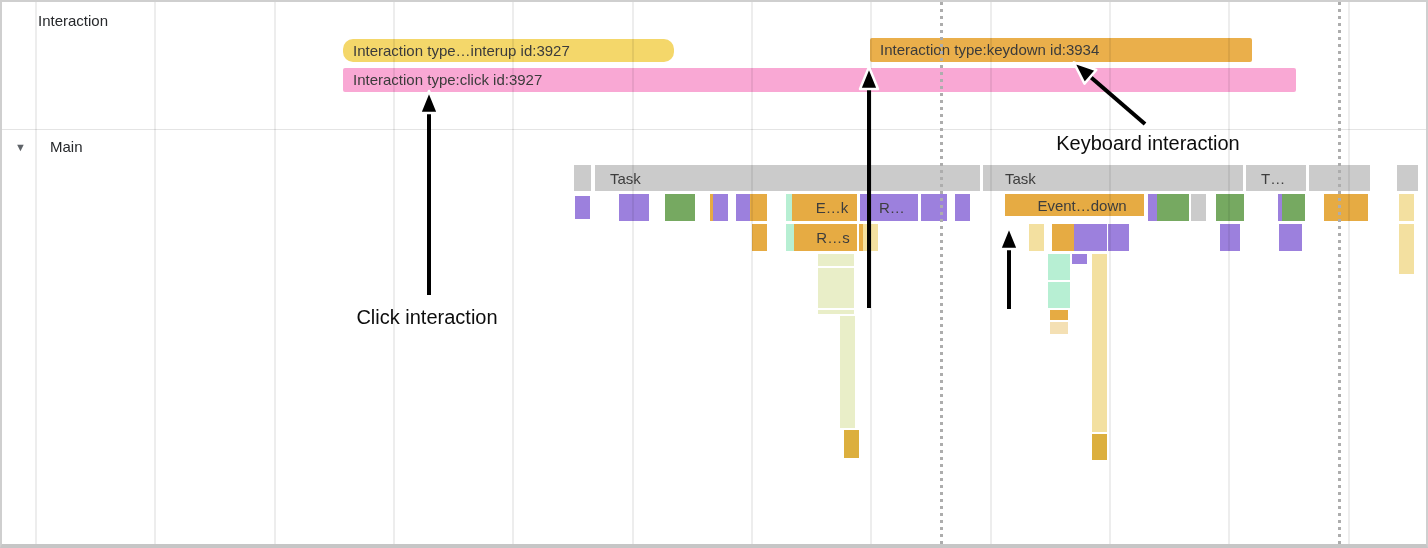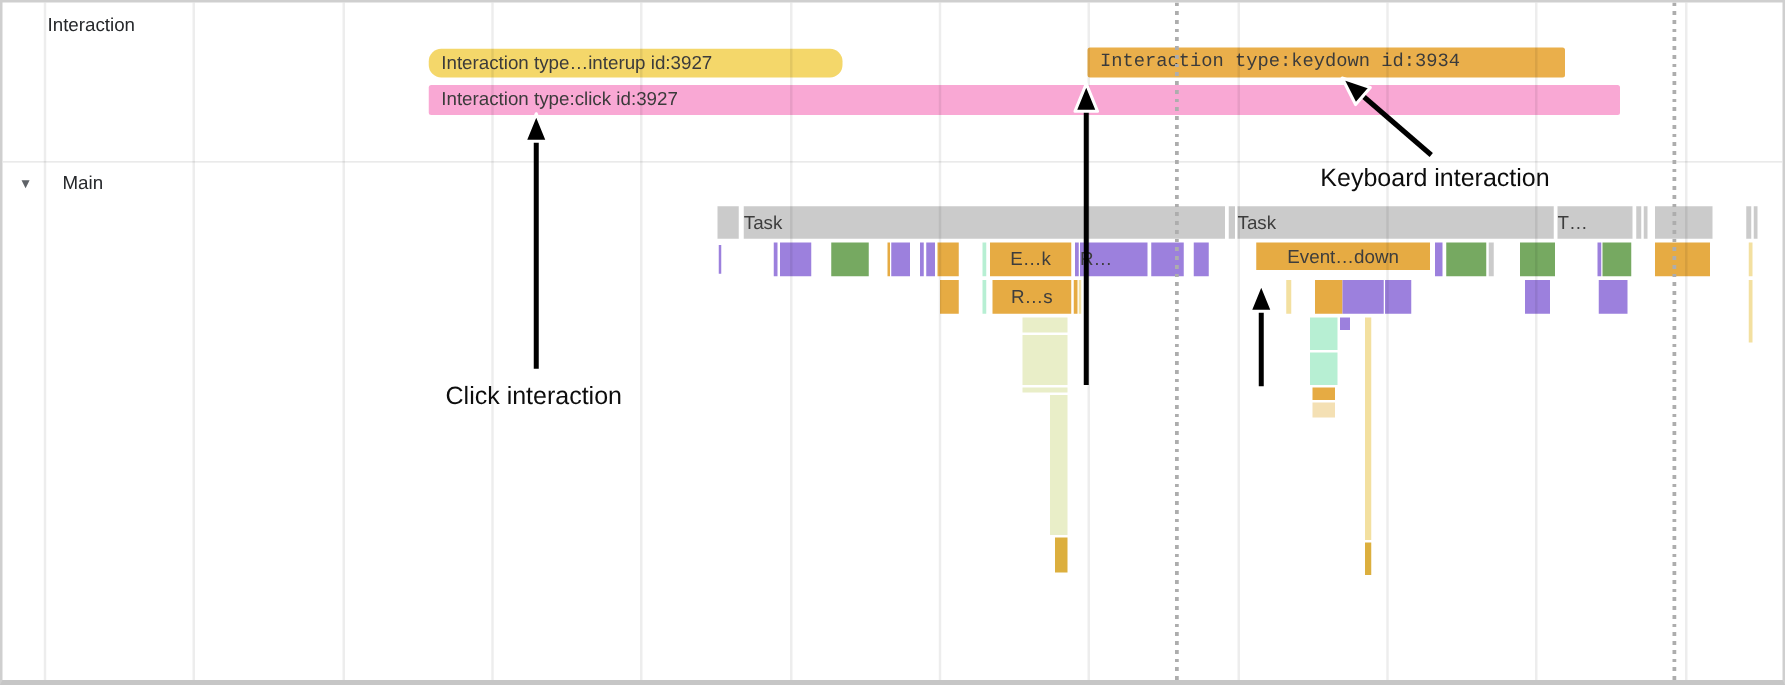--- a/index.html
+++ b/index.html
@@ -11,21 +11,21 @@
   }
   .gridline{position:absolute; top:0; bottom:0; width:1.5px; background:rgba(0,0,0,0.07); z-index:25; pointer-events:none;}
   .dotted{position:absolute; top:0; bottom:0; width:3px; z-index:30; pointer-events:none;
     background:repeating-linear-gradient(to bottom,#adadad 0 3px,transparent 3px 7px);}
   .separator{position:absolute; left:0; right:0; top:127px; height:1px; background:#e4e4e4; z-index:5;}
   .track-label{position:absolute; font-size:15px; color:#26282b; z-index:15; white-space:nowrap;}
   .tri{position:absolute; font-size:11px; color:#5f6368; z-index:15;}
   .ibar{position:absolute; z-index:10; border-radius:2px; font-size:15px; color:#3b3b3b;
     white-space:nowrap; overflow:hidden; padding-left:10px; box-sizing:border-box;}
   .blk{position:absolute; z-index:10; font-size:15px; color:#3d3d3d; white-space:nowrap;
-    overflow:hidden; box-sizing:border-box; display:flex; align-items:center; justify-content:center;}
+    overflow:hidden; box-sizing:border-box; display:flex; align-items:center; justify-content:center;padding-left:15px;}
   .blk.left{justify-content:flex-start; }
   .ann{position:absolute; z-index:40; font-size:20px; color:#0d0d0d; text-align:center;
     transform:translateX(-50%); white-space:pre-line; line-height:28px;}
   #arrows{position:absolute; left:0; top:0; z-index:40; pointer-events:none;}
 </style>
 </head>
 <body>
 
 <div class="stage" id="stage">
   <div class="separator"></div>
@@ -53,21 +53,21 @@
     <div class="gridline" style="left: 510px;"></div>
     <div class="gridline" style="left: 630px;"></div>
     <div class="gridline" style="left: 749px;"></div>
     <div class="gridline" style="left: 868px;"></div>
     <div class="gridline" style="left: 988px;"></div>
     <div class="gridline" style="left: 1107px;"></div>
     <div class="gridline" style="left: 1226px;"></div>
     <div class="gridline" style="left: 1346px;"></div>
     <div class="ibar" style="left: 341px; top: 37px; width: 331px; height: 23px; background: rgb(244, 215, 106); line-height: 23px; border-radius: 10px;">Interaction type…interup id:3927</div>
     <div class="ibar" style="left: 341px; top: 66px; width: 953px; height: 24px; background: #f9a8d4; line-height: 24px;">Interaction type:click id:3927</div>
-    <div class="ibar" style="left: 868px; top: 36px; width: 382px; height: 24px; background: rgb(234, 175, 75); line-height: 24px; font-family: Liberation Mono, monospace;">Interaction type:keydown id:3934</div>
+    <div class="ibar" style="left: 868px; top: 36px; width: 382px; height: 24px; background: rgb(234, 175, 75); line-height: 24px;">Interaction type:keydown id:3934</div>
     <div class="blk" style="left: 572px; top: 163px; width: 17px; height: 26px; background: rgb(203, 203, 203);"></div>
     <div class="blk left" style="left: 593px; top: 163px; width: 385px; height: 26px; background: rgb(203, 203, 203);">Task</div>
     <div class="blk" style="left: 981px; top: 163px; width: 5px; height: 26px; background: rgb(203, 203, 203);"></div>
     <div class="blk left" style="left: 988px; top: 163px; width: 253px; height: 26px; background: rgb(203, 203, 203);">Task</div>
     <div class="blk left" style="left: 1244px; top: 163px; width: 60px; height: 26px; background: rgb(203, 203, 203);">T…</div>
     <div class="blk" style="left: 1307px; top: 163px; width: 4px; height: 26px; background: rgb(203, 203, 203);"></div>
     <div class="blk" style="left: 1313px; top: 163px; width: 3px; height: 26px; background: rgb(203, 203, 203);"></div>
     <div class="blk" style="left: 1322px; top: 163px; width: 46px; height: 26px; background: rgb(203, 203, 203);"></div>
     <div class="blk" style="left: 1395px; top: 163px; width: 4px; height: 26px; background: rgb(203, 203, 203);"></div>
     <div class="blk" style="left: 1401px; top: 163px; width: 3px; height: 26px; background: rgb(203, 203, 203);"></div>

